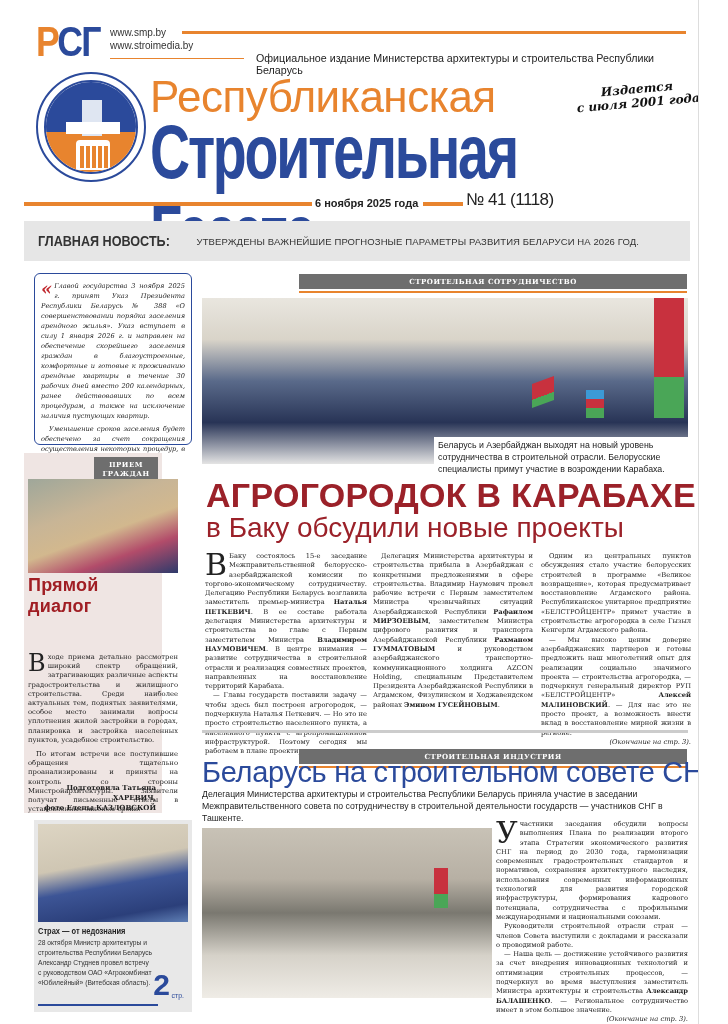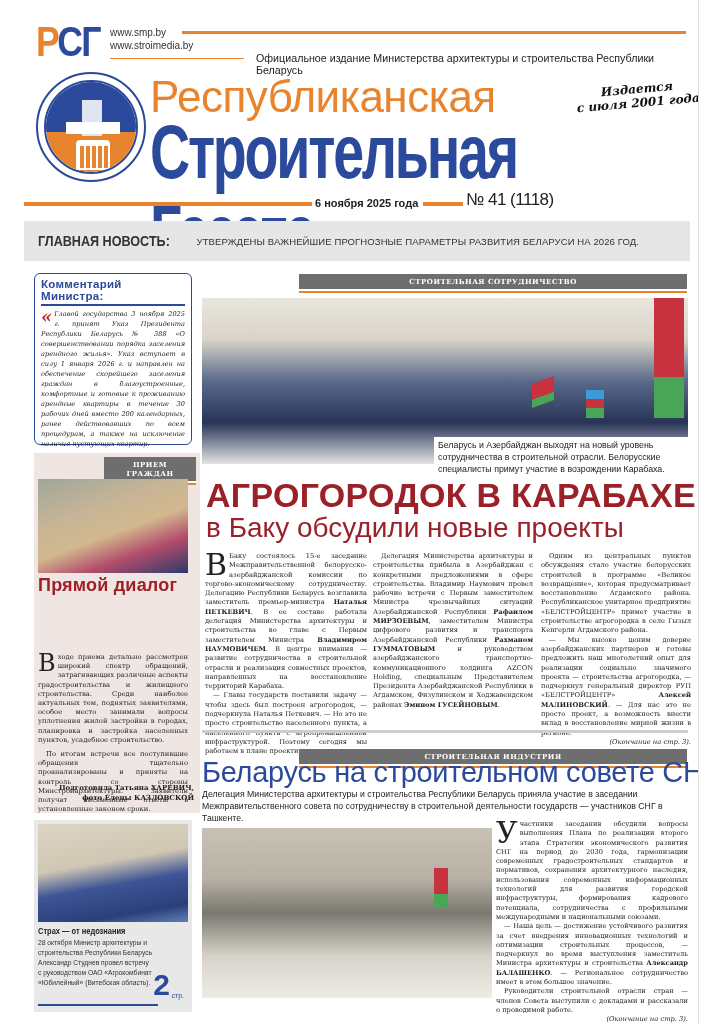--- a/index.html
+++ b/index.html
@@ -28,21 +28,21 @@
 .issue{left:466px;top:190px;font-size:17px;font-weight:normal;color:#222;letter-spacing:-0.5px}
 .mainnews{left:24px;top:221px;width:666px;height:40px;background:#e6e6e6;display:flex;align-items:center;padding-left:14px}
 .mn-lbl{font-size:14px;font-weight:bold;color:#333;transform:scaleX(0.9);transform-origin:left center;margin-right:-2px}
 .mn-txt{font-size:9.5px;color:#333;margin-left:14px;letter-spacing:0.1px}
 
 .minbox{left:34px;top:273px;width:158px;height:172px;border:1.5px solid #2b4a9b;border-radius:6px;padding:4px 6px}
 .minbox h3{font-size:11.5px;color:#2b4a9b;font-weight:bold;border-bottom:2px solid #2b4a9b;padding-bottom:2px;letter-spacing:0.3px}
 .minbox p{font-family:"DejaVu Serif",serif;font-style:italic;font-size:6.6px;line-height:10px;color:#222;text-align:justify;margin-top:3px}
 .quote{color:#c0272d;font-weight:bold;font-size:18px;float:left;line-height:16px;margin-right:2px}
 
-.priem{left:34px;top:453px;width:166px;height:360px;background:#efe5e3;padding:4px}
+.priem{left:24px;top:453px;width:138px;height:360px;background:#efe5e3;padding:4px}
 .tag{background:#6e6e6e;color:#fff;font-family:"DejaVu Serif",serif;font-size:7px;font-weight:bold;padding:3px 6px;text-align:center;letter-spacing:0.5px;border-bottom:2px solid #fff;box-shadow:0 2px 0 #e8842e}
 .priem .tag{margin-left:66px}
 .ph1{position:absolute;left:4px;top:26px;width:150px;height:94px;background:linear-gradient(160deg,#9fa79a 0%,#c8b596 35%,#d2b88e 55%,#b24c6a 75%,#2d3a6b 100%)}
 .priem h2{position:absolute;left:4px;top:122px;font-size:18px;color:#a01e24;font-weight:bold;letter-spacing:0.2px}
 .priem .lead{position:absolute;left:4px;top:146px;width:150px;font-size:8.2px;line-height:11px;color:#222}
 .priem .body{position:absolute;left:4px;top:200px;width:150px;font-family:"DejaVu Serif",serif;font-size:6.8px;line-height:9.2px;color:#222;text-align:justify}
 .dropcap{float:left;font-family:"DejaVu Serif",serif;font-size:24px;line-height:20px;margin-right:2px}
 .priem .sig{position:absolute;right:6px;top:330px;font-family:"DejaVu Serif",serif;font-size:7px;font-weight:bold;text-align:right;line-height:10px}
 
 .strakh{left:34px;top:820px;width:158px;height:192px;background:#e8e8e8;padding:4px}
@@ -106,21 +106,20 @@
 <div class="abs date">6 ноября 2025 года</div>
 <div class="abs dateline2"></div>
 <div class="abs issue">№ 41 (1118)</div>
 
 <div class="abs mainnews">
   <span class="mn-lbl">ГЛАВНАЯ НОВОСТЬ:</span>
   <span class="mn-txt">УТВЕРЖДЕНЫ ВАЖНЕЙШИЕ ПРОГНОЗНЫЕ ПАРАМЕТРЫ РАЗВИТИЯ БЕЛАРУСИ НА 2026 ГОД.</span>
 </div>
 
 <div class="abs minbox">
-  <h3>Комментарий Министра:</h3>
   <p><span class="quote">«</span><span>Главой государства 3 ноября 2025 г. принят Указ Президента Республики Беларусь № 388 «О совершенствовании порядка заселения арендного жилья». Указ вступает в силу 1 января 2026 г. и направлен на обеспечение скорейшего заселения граждан в благоустроенные, комфортные и готовые к проживанию арендные квартиры в течение 30 рабочих дней вместо 200 календарных, ранее действовавших по всем процедурам, а также на исключение наличия пустующих квартир.</span></p>
   <p style="text-indent:8px">Уменьшение сроков заселения будет обеспечено за счет сокращения осуществления некоторых процедур, в том числе административных.</p>
 </div>
 
 <div class="abs priem">
   <div class="tag">ПРИЕМ ГРАЖДАН</div>
   <div class="ph1"></div>
   <h2>Прямой диалог</h2>
   <div class="body">
     <span class="dropcap">В</span><span>ходе приема детально рассмотрен широкий спектр обращений, затрагивающих различные аспекты градостроительства и жилищного строительства. Среди наиболее актуальных тем, поднятых заявителями, особое место занимали вопросы уплотнения жилой застройки в городах, планировка и застройка населенных пунктов, усадебное строительство.</span>
@@ -167,18 +166,18 @@
 <div class="abs rule"></div>
 
 <div class="abs tag sec2tag">СТРОИТЕЛЬНАЯ ИНДУСТРИЯ</div>
 <div class="abs h2">Беларусь на строительном совете СНГ</div>
 <div class="abs lead2">Делегация Министерства архитектуры и строительства Республики Беларусь приняла участие в заседании Межправительственного совета по сотрудничеству в строительной деятельности государств — участников СНГ в Ташкенте.</div>
 <div class="abs ph4">
   <div class="flagBY" style="left:232px;top:40px;width:14px;height:40px"></div>
 </div>
 <div class="abs col c4">
   <span class="dropcap" style="font-size:30px;line-height:26px">У</span><span>частники заседания обсудили вопросы выполнения Плана по реализации второго этапа Стратегии экономического развития СНГ на период до 2030 года, гармонизации современных градостроительных стандартов и нормативов, сохранения архитектурного наследия, использования современных информационных технологий для развития городской инфраструктуры, формирования кадрового потенциала, сотрудничества с профильными международными и национальными союзами.</span>
+  <div style="text-indent:8px">Руководители строительной отрасли стран — членов Совета выступили с докладами и рассказали о проводимой работе.</div>
   <div style="text-indent:8px"><span class="it">— Наша цель — достижение устойчивого развития за счет внедрения инновационных технологий и оптимизации строительных процессов,</span><span> — подчеркнул во время выступления заместитель Министра архитектуры и строительства </span><b>Александр БАЛАШЕНКО</b><span class="it">. — Региональное сотрудничество имеет в этом большое значение.</span></div>
-  <div style="text-indent:8px">Руководители строительной отрасли стран — членов Совета выступили с докладами и рассказали о проводимой работе.</div>
   <div class="end">(Окончание на стр. 3).</div>
 </div>
 
 <div class="abs vscroll"></div>
 
 </body></html>

